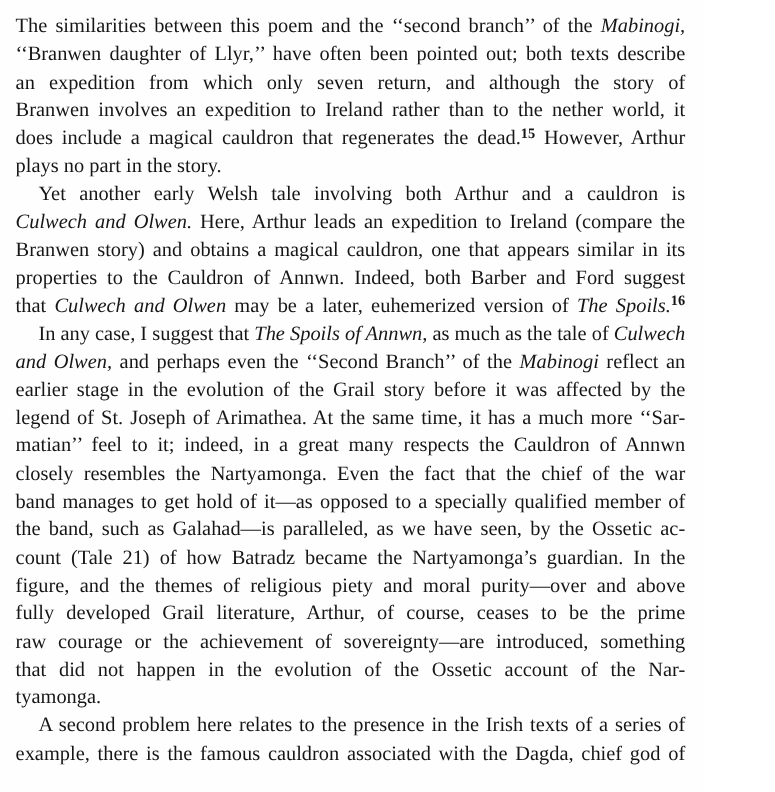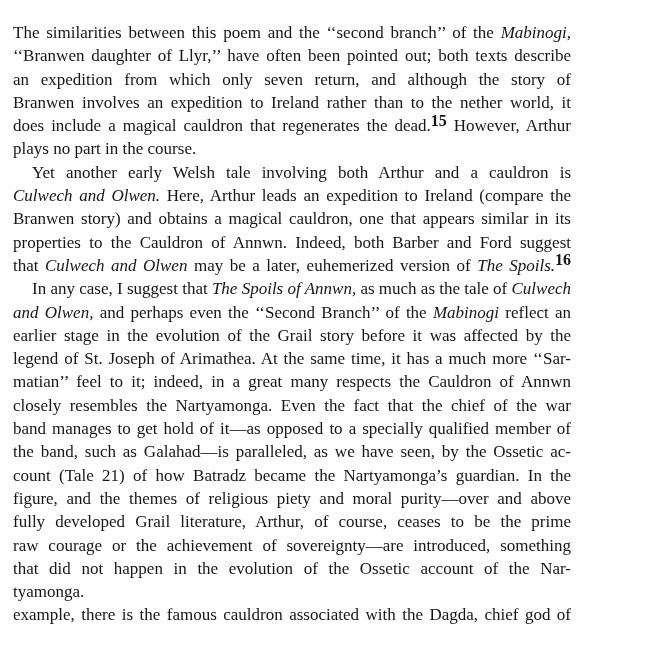--- a/index.html
+++ b/index.html
@@ -10,57 +10,57 @@
   .page {
     position: relative;
     box-sizing: border-box;
     width: 586px;
     height: 660px;
     background: #fefefe;
     color: #161616;
     font-family: "Liberation Serif", "DejaVu Serif", serif;
     font-size: 17px;
     line-height: 23.3px;
-    padding: 21px 15px 0 13px;
+    padding: 10px 15px 0 13px;
     overflow: hidden;
   }
   .para { margin: 0; padding: 0; }
   .line {
     text-align: justify;
     text-align-last: justify;
     white-space: normal;
   }
   .line.last {
     text-align-last: left;
   }
   .line.indent {
     text-indent: 19px;
   }
   .it { font-style: italic; }
   sup.fn {
     font-weight: 700;
-    font-size: 16px;
+    font-size: 12px;
     line-height: 0;
     position: relative;
     top: -5.5px;
     vertical-align: baseline;
   }
 </style>
 </head>
 <body>
 
 <div class="page">
   <div>
       <div class="para">
         <div class="line"><span>The similarities between this poem and the ‘‘second branch’’ of the </span><span class="it">Mabinogi,</span></div>
         <div class="line"><span>‘‘Branwen daughter of Llyr,’’ have often been pointed out; both texts describe</span></div>
         <div class="line"><span>an expedition from which only seven return, and although the story of</span></div>
         <div class="line"><span>Branwen involves an expedition to Ireland rather than to the nether world, it</span></div>
         <div class="line"><span>does include a magical cauldron that regenerates the dead.</span><sup class="fn">15</sup><span> However, Arthur</span></div>
-        <div class="line last"><span>plays no part in the course.</span></div>
+        <div class="line last"><span>plays no part in the story.</span></div>
       </div>
       <div class="para">
         <div class="line indent"><span>Yet another early Welsh tale involving both Arthur and a cauldron is</span></div>
         <div class="line"><span class="it">Culwech and Olwen.</span><span> Here, Arthur leads an expedition to Ireland (compare the</span></div>
         <div class="line"><span>Branwen story) and obtains a magical cauldron, one that appears similar in its</span></div>
         <div class="line"><span>properties to the Cauldron of Annwn. Indeed, both Barber and Ford suggest</span></div>
         <div class="line"><span>that </span><span class="it">Culwech and Olwen</span><span> may be a later, euhemerized version of </span><span class="it">The Spoils.</span><sup class="fn">16</sup></div>
       </div>
       <div class="para">
         <div class="line indent"><span>In any case, I suggest that </span><span class="it">The Spoils of Annwn,</span><span> as much as the tale of </span><span class="it">Culwech</span></div>
@@ -72,16 +72,17 @@
         <div class="line"><span>band manages to get hold of it—as opposed to a specially qualified member of</span></div>
         <div class="line"><span>the band, such as Galahad—is paralleled, as we have seen, by the Ossetic ac-</span></div>
         <div class="line"><span>count (Tale 21) of how Batradz became the Nartyamonga’s guardian. In the</span></div>
         <div class="line"><span>figure, and the themes of religious piety and moral purity—over and above</span></div>
         <div class="line"><span>fully developed Grail literature, Arthur, of course, ceases to be the prime</span></div>
         <div class="line"><span>raw courage or the achievement of sovereignty—are introduced, something</span></div>
         <div class="line"><span>that did not happen in the evolution of the Ossetic account of the Nar-</span></div>
         <div class="line last"><span>tyamonga.</span></div>
       </div>
       <div class="para">
+        <div class="line indent"><span>A second problem here relates to the presence in the Irish texts of a series of</span></div>
         <div class="line"><span>example, there is the famous cauldron associated with the Dagda, chief god of</span></div>
       </div>
     </div>
 </div>
 
 </body></html>

